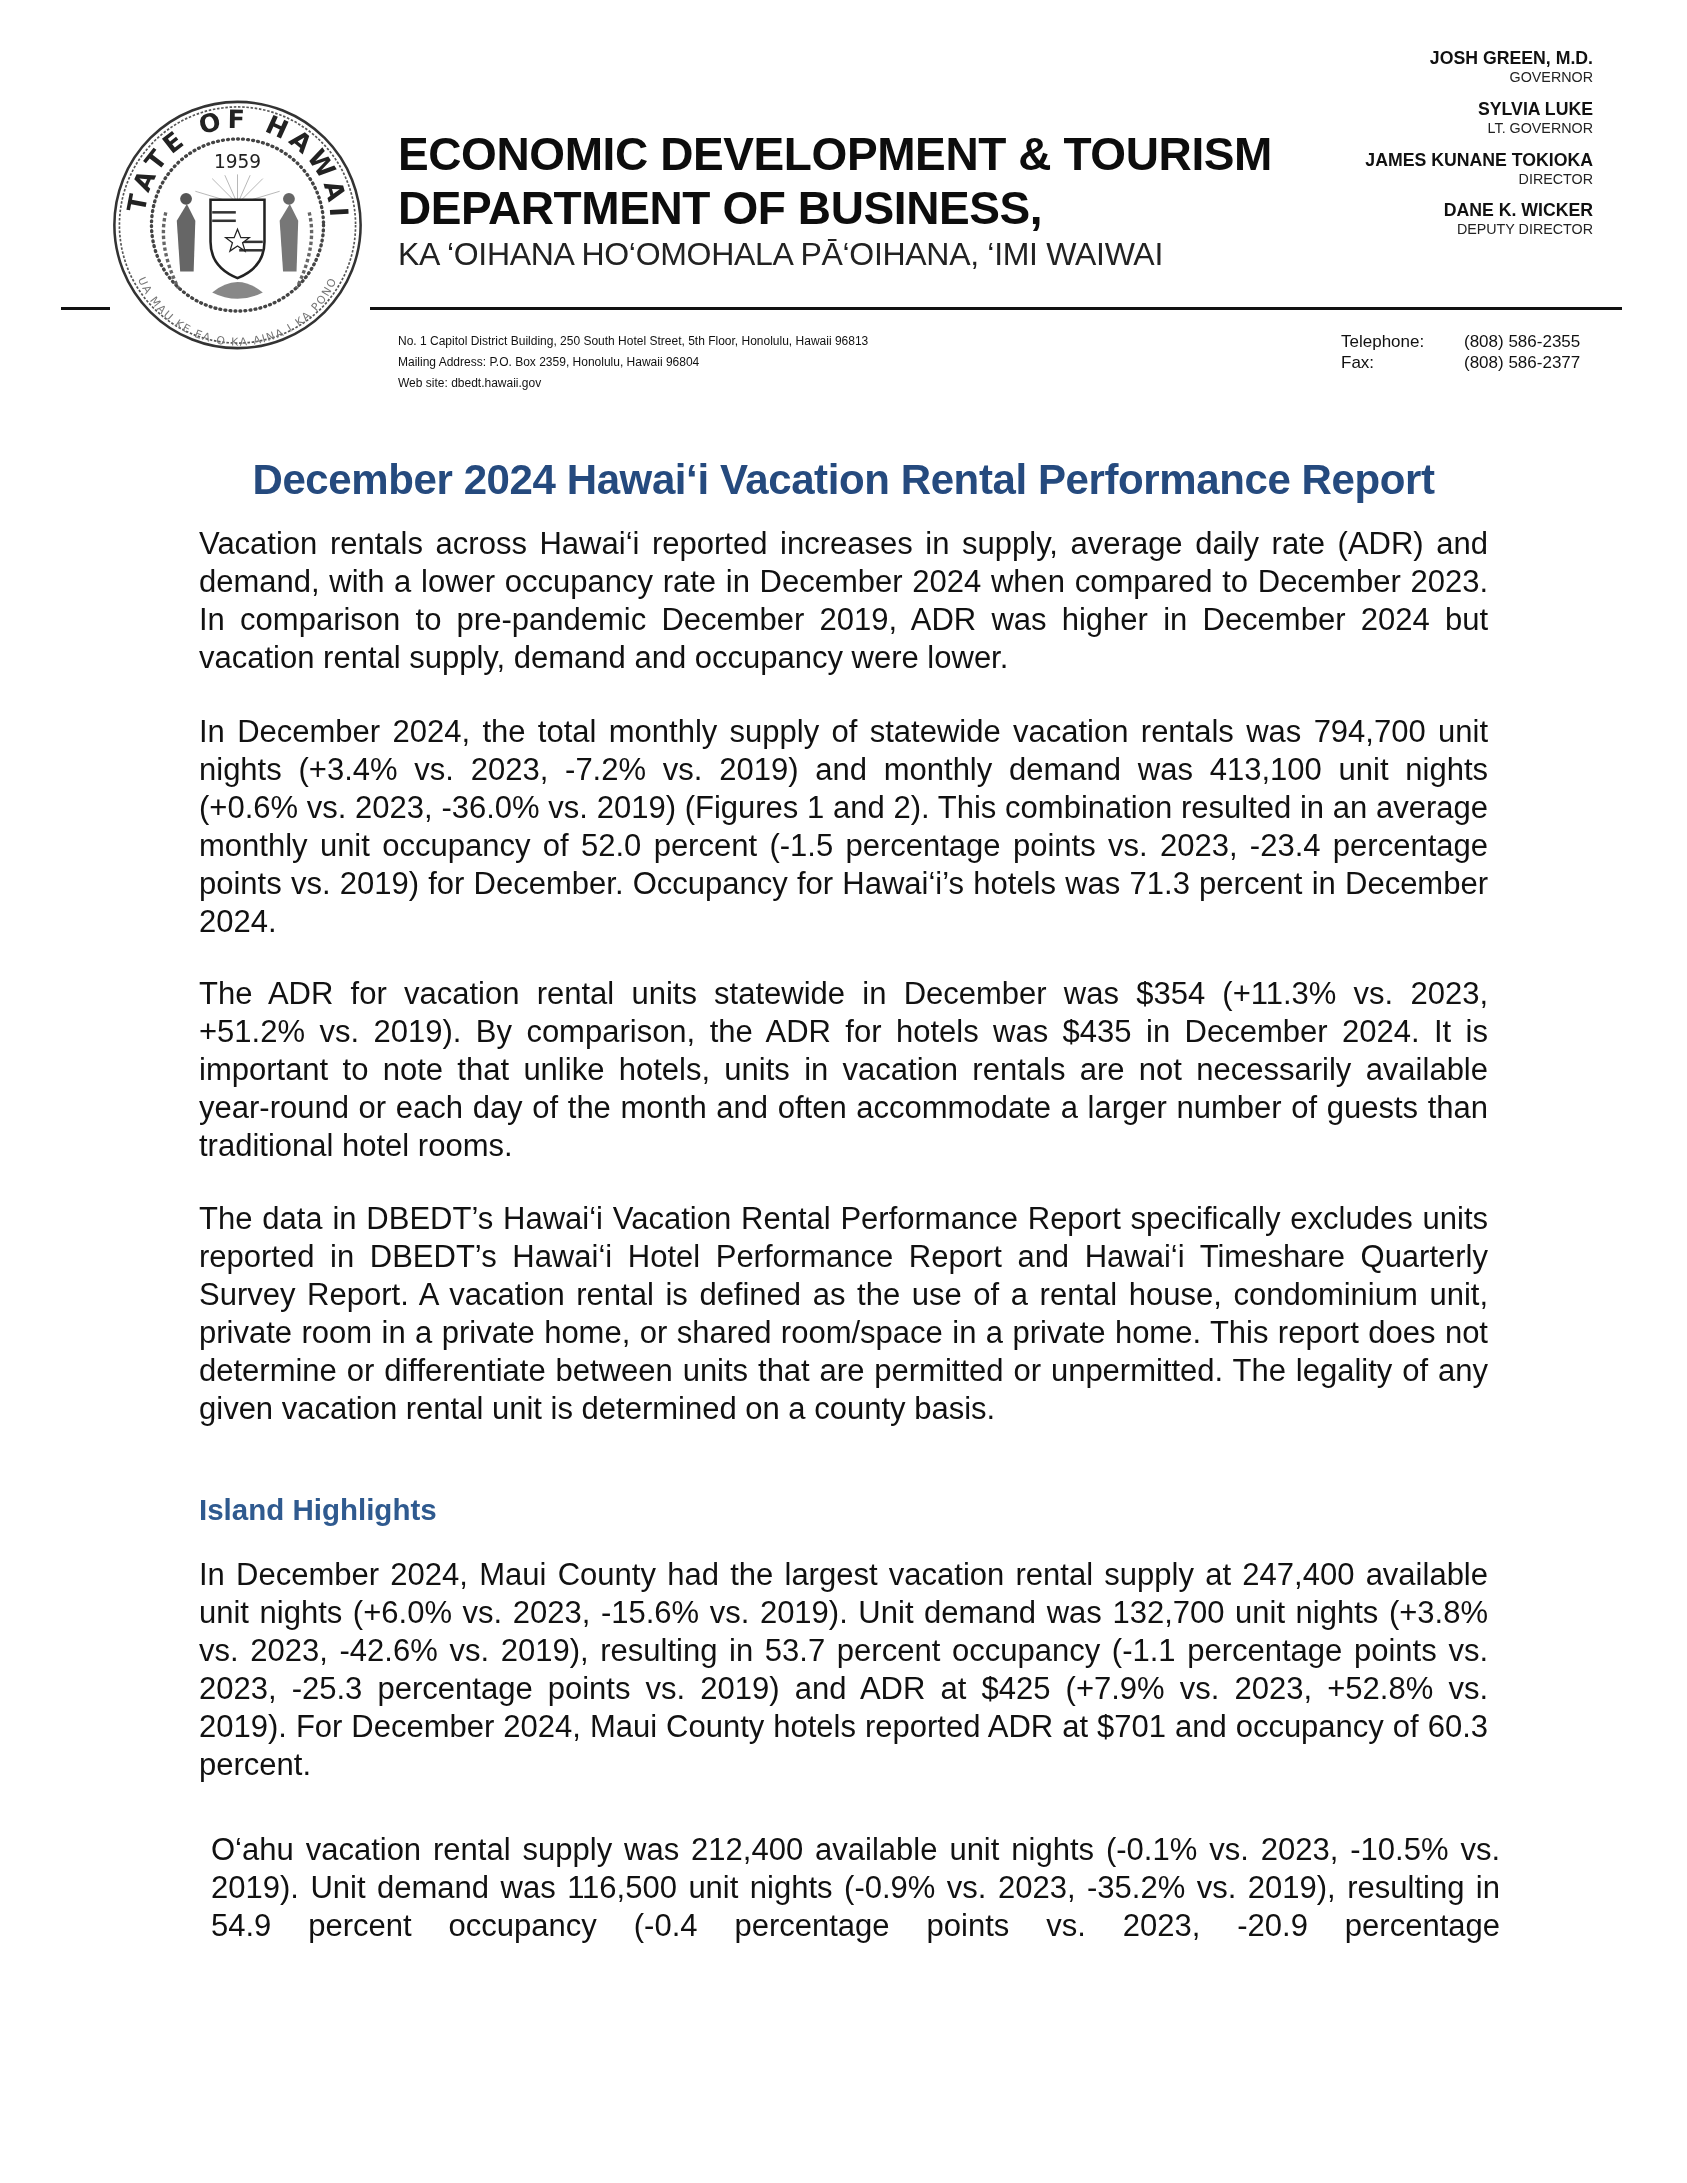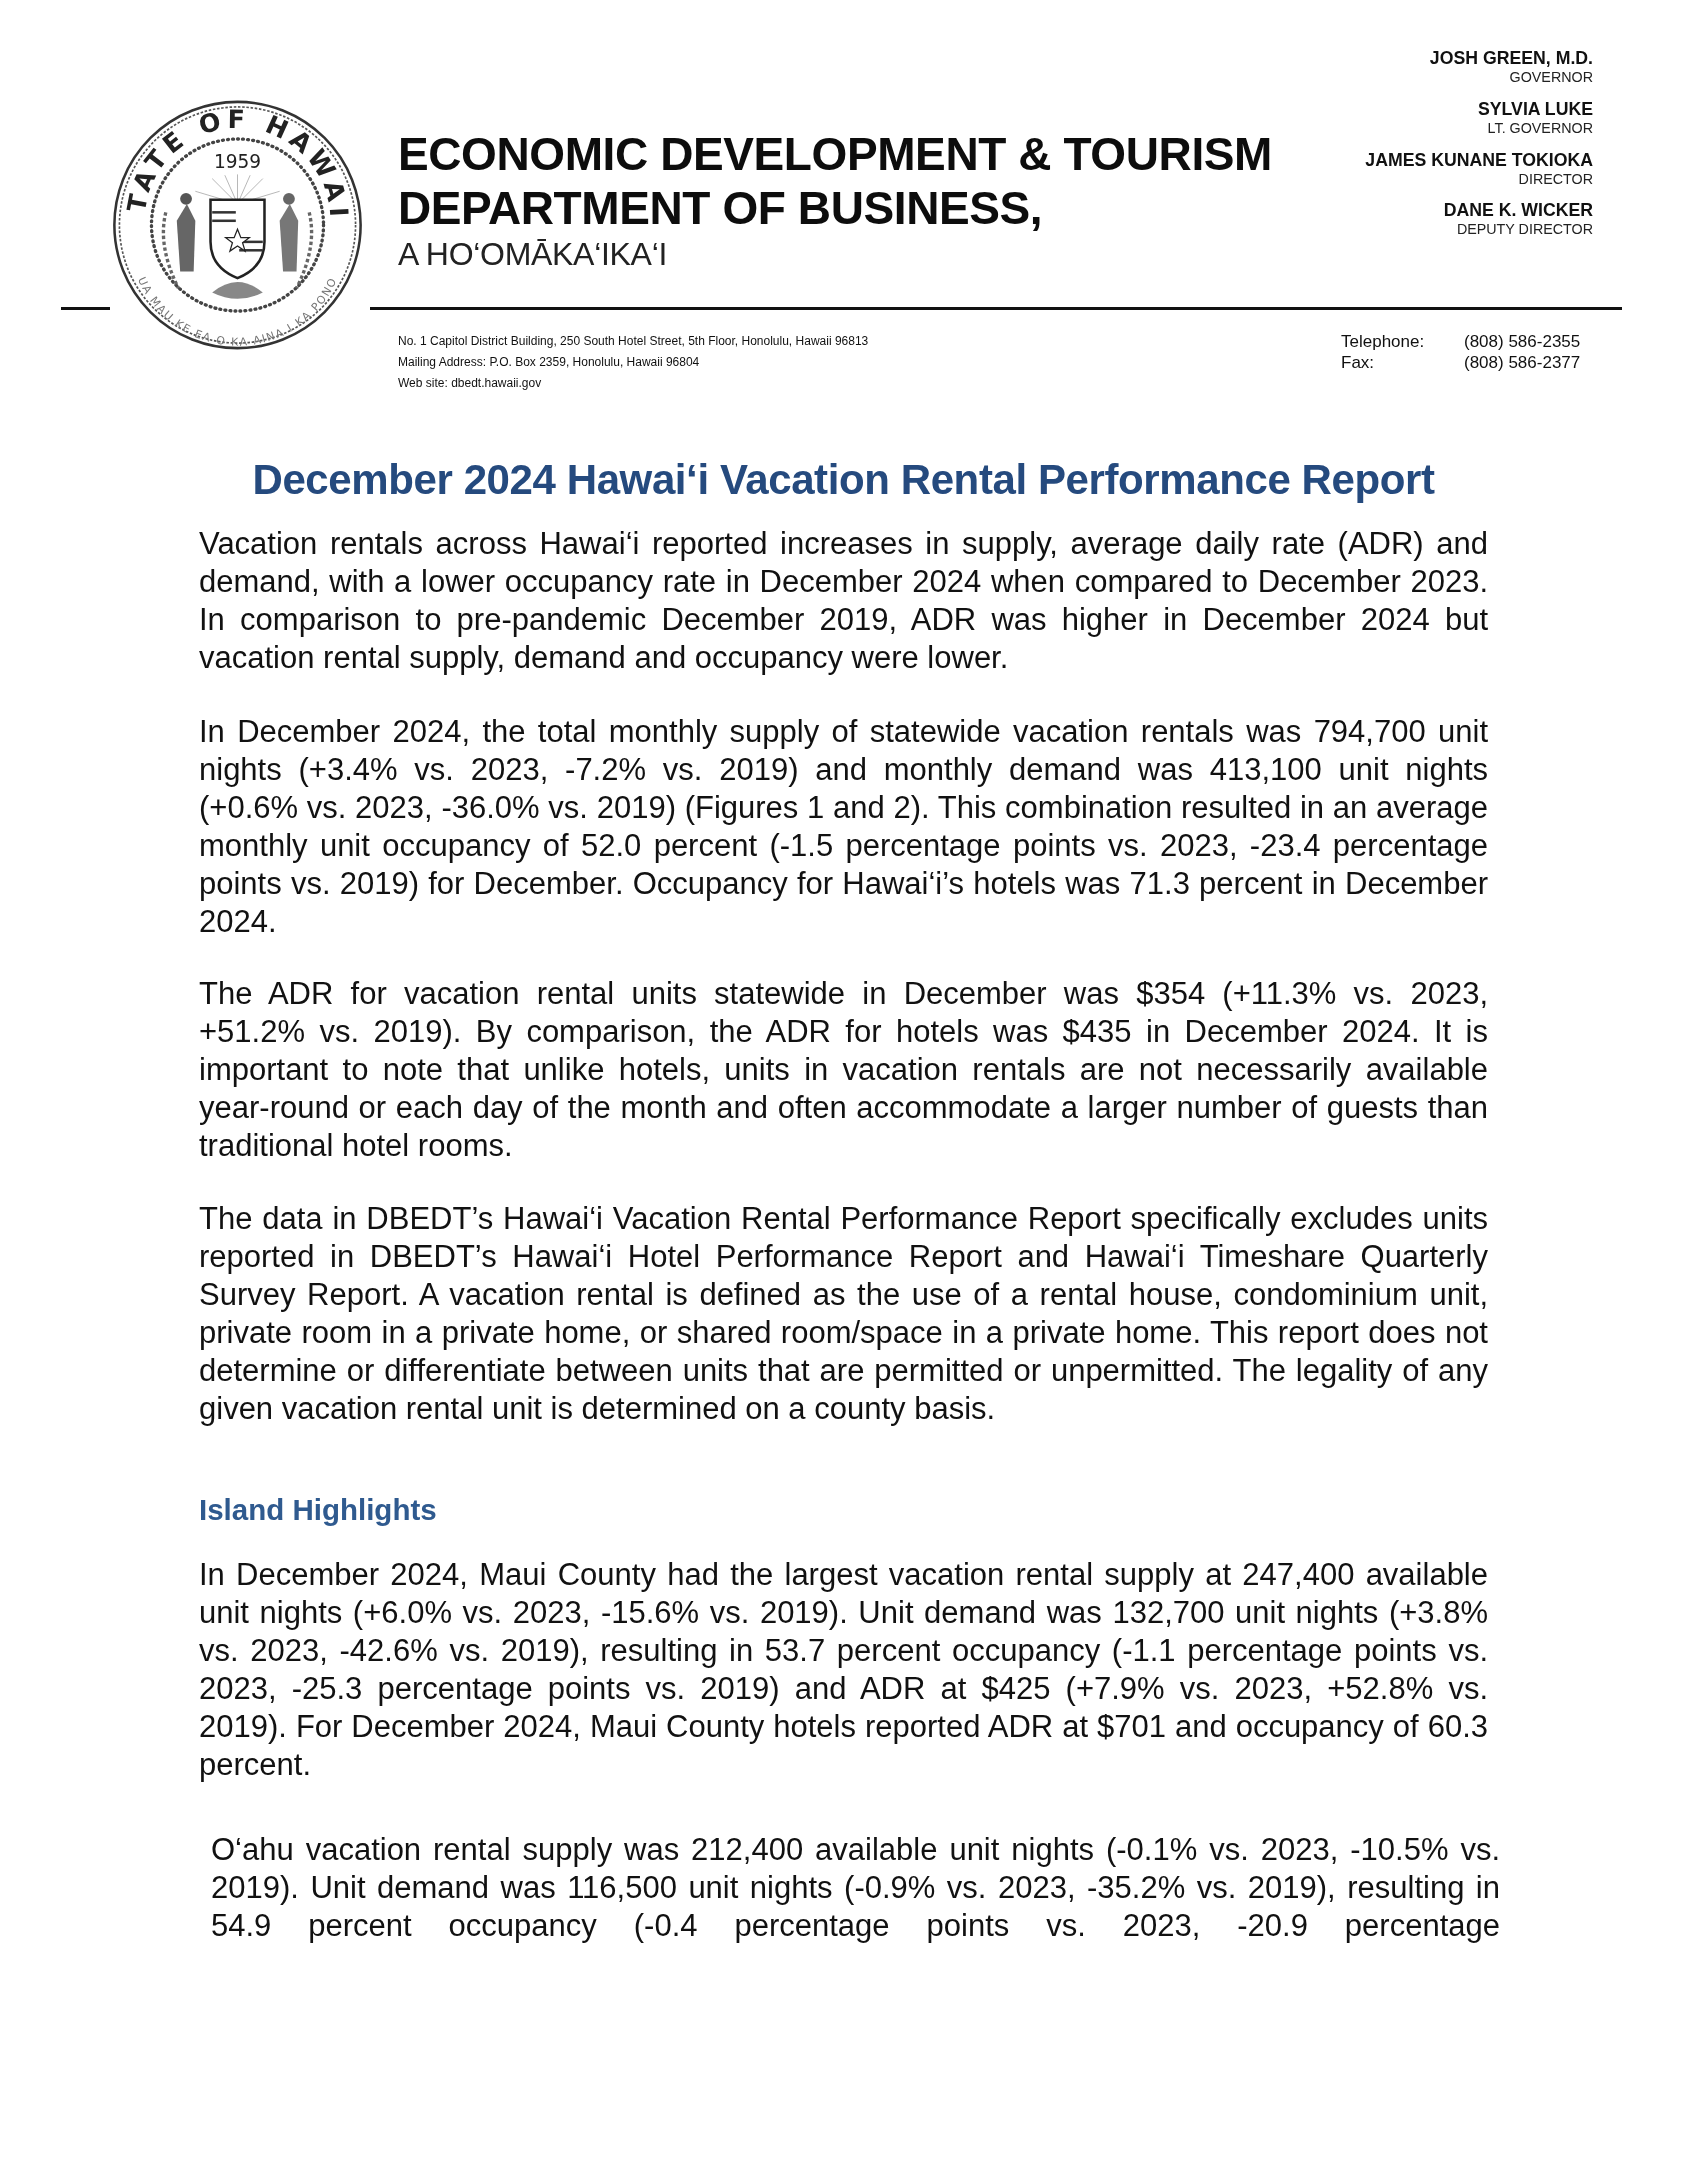--- a/index.html
+++ b/index.html
@@ -102,21 +102,21 @@
     <path d="M 120 235 Q 150 210 180 235 Q 150 250 120 235 Z" fill="#888"></path>
   </svg>
 </div>
 
 <div class="rule-left"></div>
 <div class="rule-right"></div>
 
 <div class="dept">
   <div class="dept-line">ECONOMIC DEVELOPMENT &amp; TOURISM</div>
   <div class="dept-line">DEPARTMENT OF BUSINESS,</div>
-  <div class="dept-hawaiian">A HO‘OMĀKA‘IKA‘I</div>
+  <div class="dept-hawaiian">KA ‘OIHANA HO‘OMOHALA PĀ‘OIHANA, ‘IMI WAIWAI</div>
 </div>
 
 <div class="officials">
   <div class="official">
     <div class="official-name">JOSH GREEN, M.D.</div>
     <div class="official-title">GOVERNOR</div>
   </div>
   <div class="official">
     <div class="official-name">SYLVIA LUKE</div>
     <div class="official-title">LT. GOVERNOR</div>

